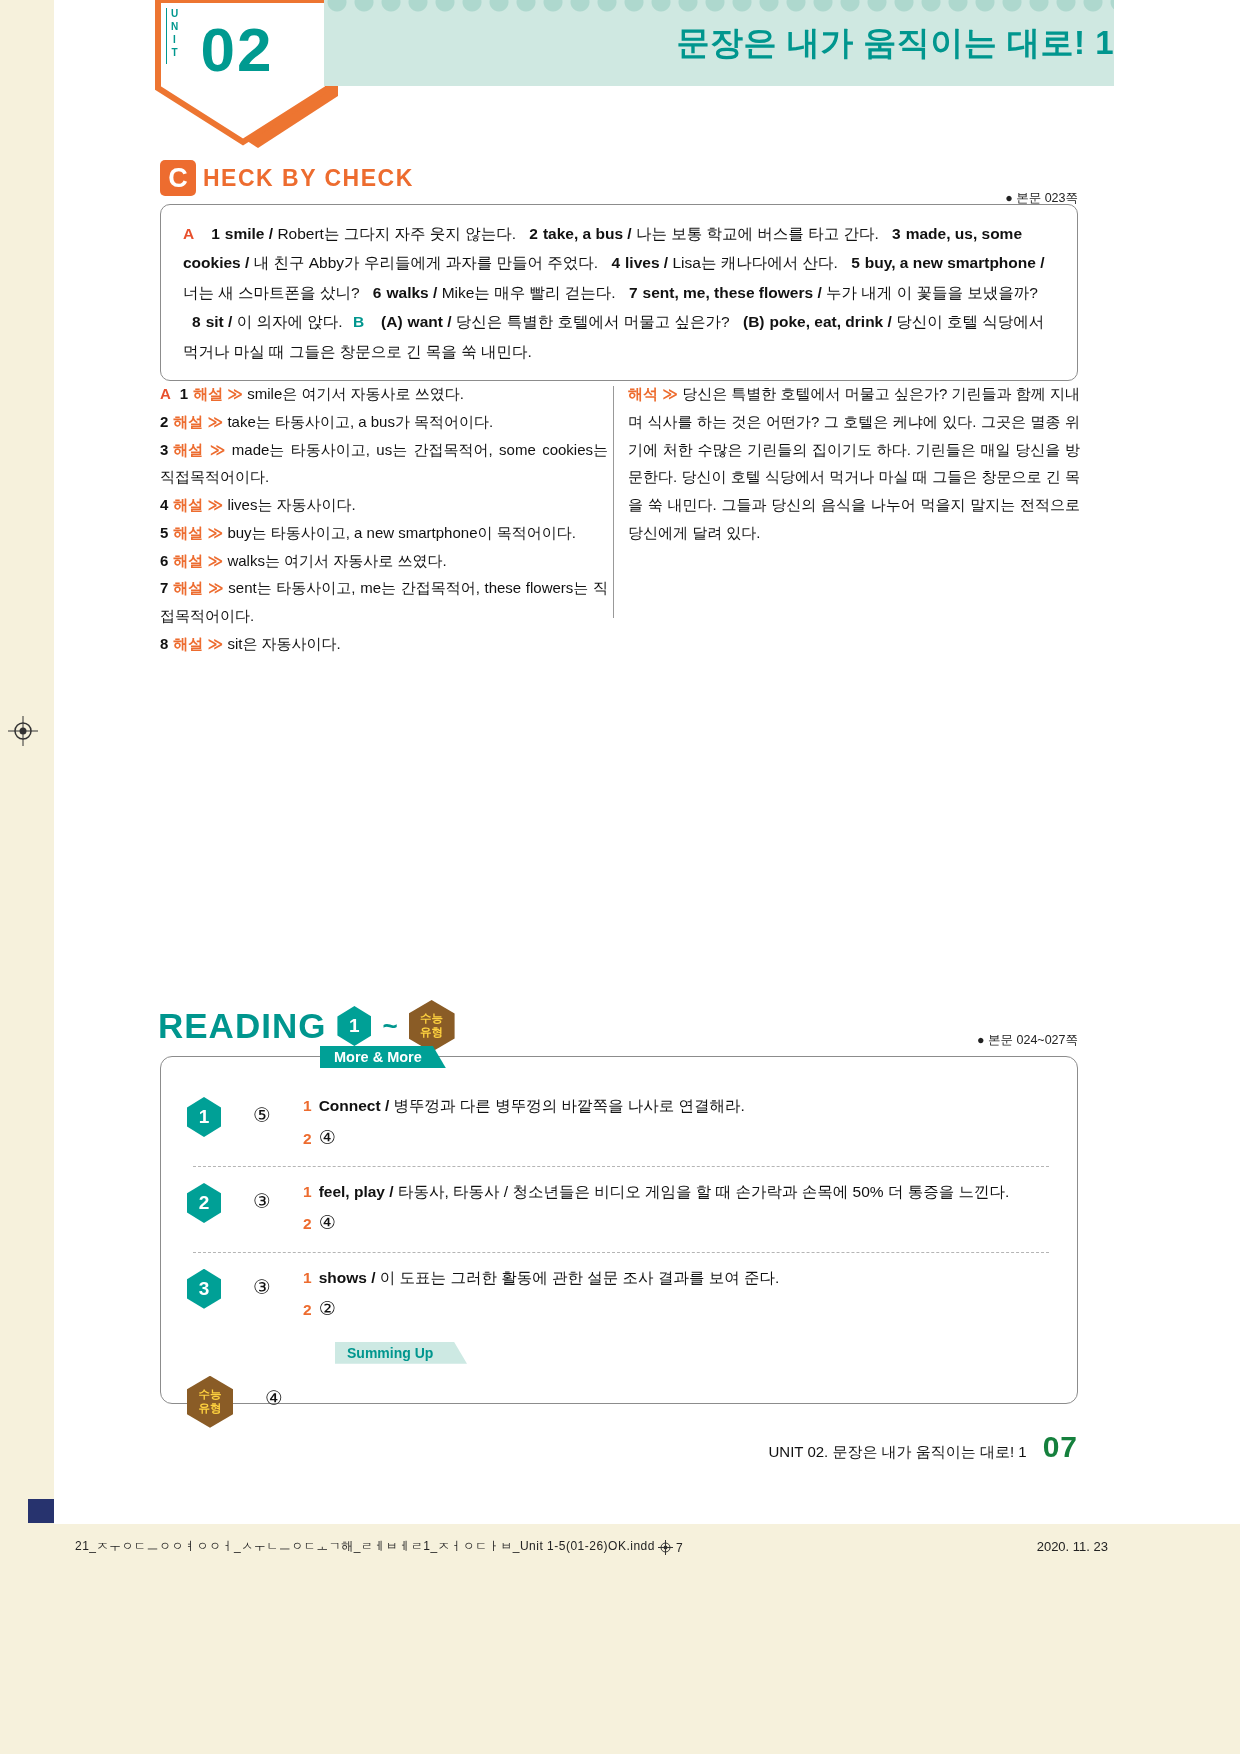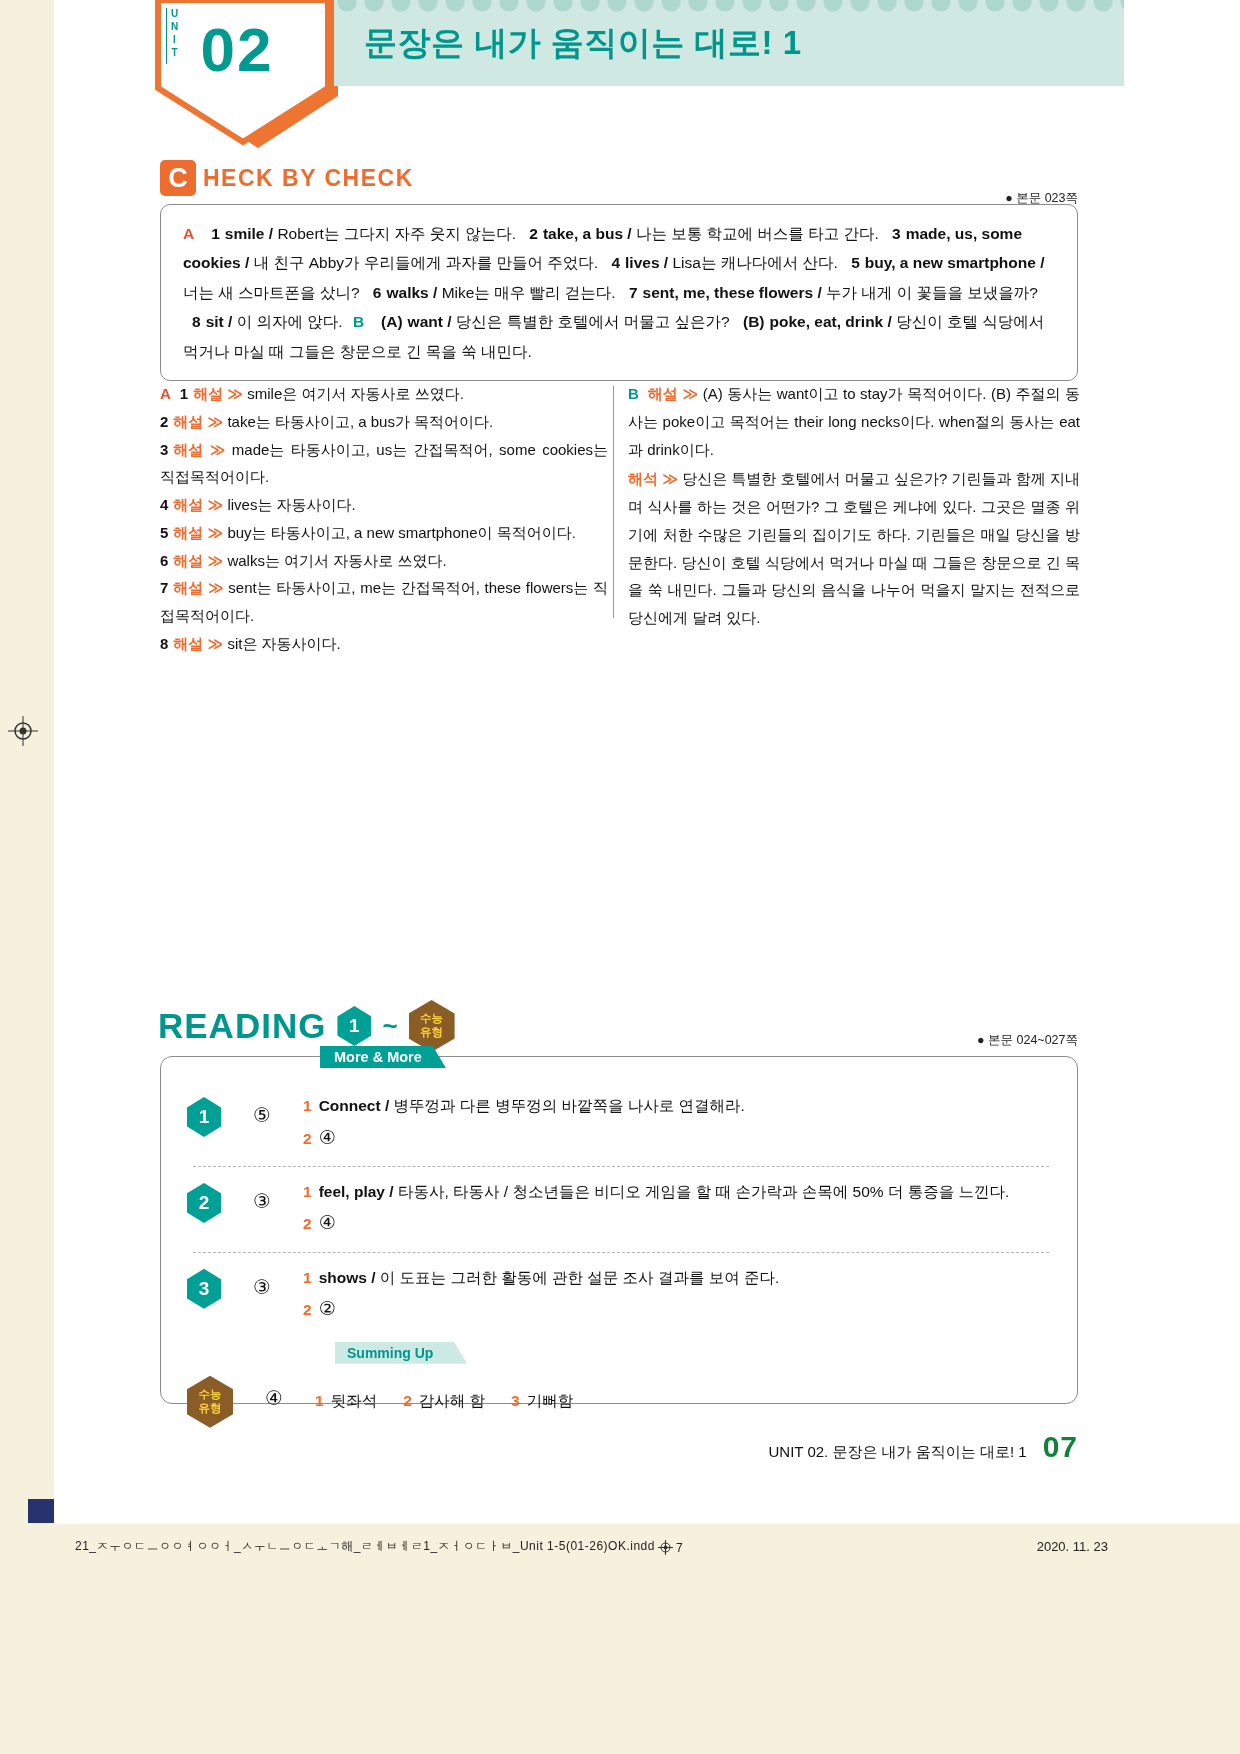--- a/index.html
+++ b/index.html
@@ -9,21 +9,21 @@
   .strip-left{position:absolute;left:0;top:0;width:54px;height:100%;background:#f6f1dc;}
   .strip-bottom{position:absolute;left:0;top:1524px;width:100%;height:230px;background:#f6f1dc;}
   .navy-block{position:absolute;left:28px;top:1499px;width:26px;height:24px;background:#27336e;}
   .regmark{position:absolute;}
   
   .unit-badge{position:absolute;left:148px;top:0;width:192px;height:152px;}
   .unit-vertical{position:absolute;left:166px;top:8px;writing-mode:vertical-rl;text-orientation:upright;
         font-size:10px;font-weight:bold;letter-spacing:2px;color:#00978e;border-left:1.5px solid #00978e;padding-left:2px;height:56px;}
   .unit-number{position:absolute;left:178px;top:14px;width:118px;text-align:center;
         font-size:62px;font-weight:bold;color:#009a90;letter-spacing:2px;}
-  .banner{position:absolute;left:334px;top:0;width:790px;height:86px;background:#cfe8e1;display:flex;align-items:center;}
+  .banner{position:absolute;left:324px;top:0;width:790px;height:86px;background:#cfe8e1;display:flex;align-items:center;justify-content:flex-end;}
   .banner:before{content:"";position:absolute;left:0;top:0;right:0;height:12px;
         background-image:radial-gradient(circle at 13px 2px,#aed8ce 9px,rgba(0,0,0,0) 10px);
         background-size:27px 12px;background-repeat:repeat-x;}
   .banner-title{padding-left:30px;font-size:33px;font-weight:bold;color:#00968e;letter-spacing:.5px;}
   
   .check-heading{position:absolute;left:160px;top:160px;display:flex;align-items:center;gap:7px;}
   .c-box{width:36px;height:36px;background:#ED6C2F;border-radius:5px;color:#fff;font-size:27px;font-weight:bold;
         display:flex;align-items:center;justify-content:center;}
   .check-title{color:#ED6C2F;font-size:23px;font-weight:bold;letter-spacing:1.5px;}
   .page-ref{position:absolute;right:162px;text-align:right;font-size:12.5px;color:#222;}
@@ -123,21 +123,20 @@
       <p class="exp-item"><b class="exp-num">2</b><b class="tag">해설</b><span class="chev"> ≫ </span><span class="exp-text">take는 타동사이고, a bus가 목적어이다.</span></p>
       <p class="exp-item"><b class="exp-num">3</b><b class="tag">해설</b><span class="chev"> ≫ </span><span class="exp-text">made는 타동사이고, us는 간접목적어, some cookies는 직접목적어이다.</span></p>
       <p class="exp-item"><b class="exp-num">4</b><b class="tag">해설</b><span class="chev"> ≫ </span><span class="exp-text">lives는 자동사이다.</span></p>
       <p class="exp-item"><b class="exp-num">5</b><b class="tag">해설</b><span class="chev"> ≫ </span><span class="exp-text">buy는 타동사이고, a new smartphone이 목적어이다.</span></p>
       <p class="exp-item"><b class="exp-num">6</b><b class="tag">해설</b><span class="chev"> ≫ </span><span class="exp-text">walks는 여기서 자동사로 쓰였다.</span></p>
       <p class="exp-item"><b class="exp-num">7</b><b class="tag">해설</b><span class="chev"> ≫ </span><span class="exp-text">sent는 타동사이고, me는 간접목적어, these flowers는 직접목적어이다.</span></p>
       <p class="exp-item"><b class="exp-num">8</b><b class="tag">해설</b><span class="chev"> ≫ </span><span class="exp-text">sit은 자동사이다.</span></p>
     </div>
   <div class="exp-divider"></div>
   <div class="exp-col exp-b">
-      <p class="exp-item"><b class="lbl lbl-b">B</b><b class="tag">해설</b><span class="chev"> ≫ </span><span class="exp-text">(A) 동사는 want이고 to stay가 목적어이다. (B) 주절의 동사는 poke이고 목적어는 their long necks이다. when절의 동사는 eat과 drink이다.</span></p>
       <p class="exp-item"><b class="tag">해석</b><span class="chev"> ≫ </span><span class="exp-text">당신은 특별한 호텔에서 머물고 싶은가? 기린들과 함께 지내며 식사를 하는 것은 어떤가? 그 호텔은 케냐에 있다. 그곳은 멸종 위기에 처한 수많은 기린들의 집이기도 하다. 기린들은 매일 당신을 방문한다. 당신이 호텔 식당에서 먹거나 마실 때 그들은 창문으로 긴 목을 쑥 내민다. 그들과 당신의 음식을 나누어 먹을지 말지는 전적으로 당신에게 달려 있다.</span></p>
     </div>
 
   <div class="reading-heading">
     <div class="reading-title">READING</div>
     <div class="hex hex-teal hex-h1">1</div>
     <div class="tilde">~</div>
     <div class="hex hex-brown hex-type">
       <span class="hex-line">수능</span>
       <span class="hex-line">유형</span>
@@ -172,23 +171,20 @@
           <div class="rd-line"><b class="orange-num">2</b><span class="circ">②</span></div>
         </div>
       </div>
       <div class="summing-band">Summing Up</div>
       <div class="rd-row">
         <div class="hex hex-brown hex-type">
           <span class="hex-line">수능</span>
           <span class="hex-line">유형</span>
         </div>
         <div class="rd-answer">④</div>
-        <div class="rd-content">
-          <div class="rd-line" style="margin-top: 12px;"><b class="orange-num">1</b><span class="sum-text">뒷좌석</span><b class="orange-num">2</b><span class="sum-text">감사해 함</span><b class="orange-num">3</b><span class="sum-text">기뻐함</span></div>
-        </div>
       </div>
     </div>
   <div class="more-tag">More &amp; More</div>
 
   <div class="bottom-caption">
     <span class="caption-text">UNIT 02. 문장은 내가 움직이는 대로! 1</span>
     <span class="page-number">07</span>
   </div>
 
   <div class="footer-row">

